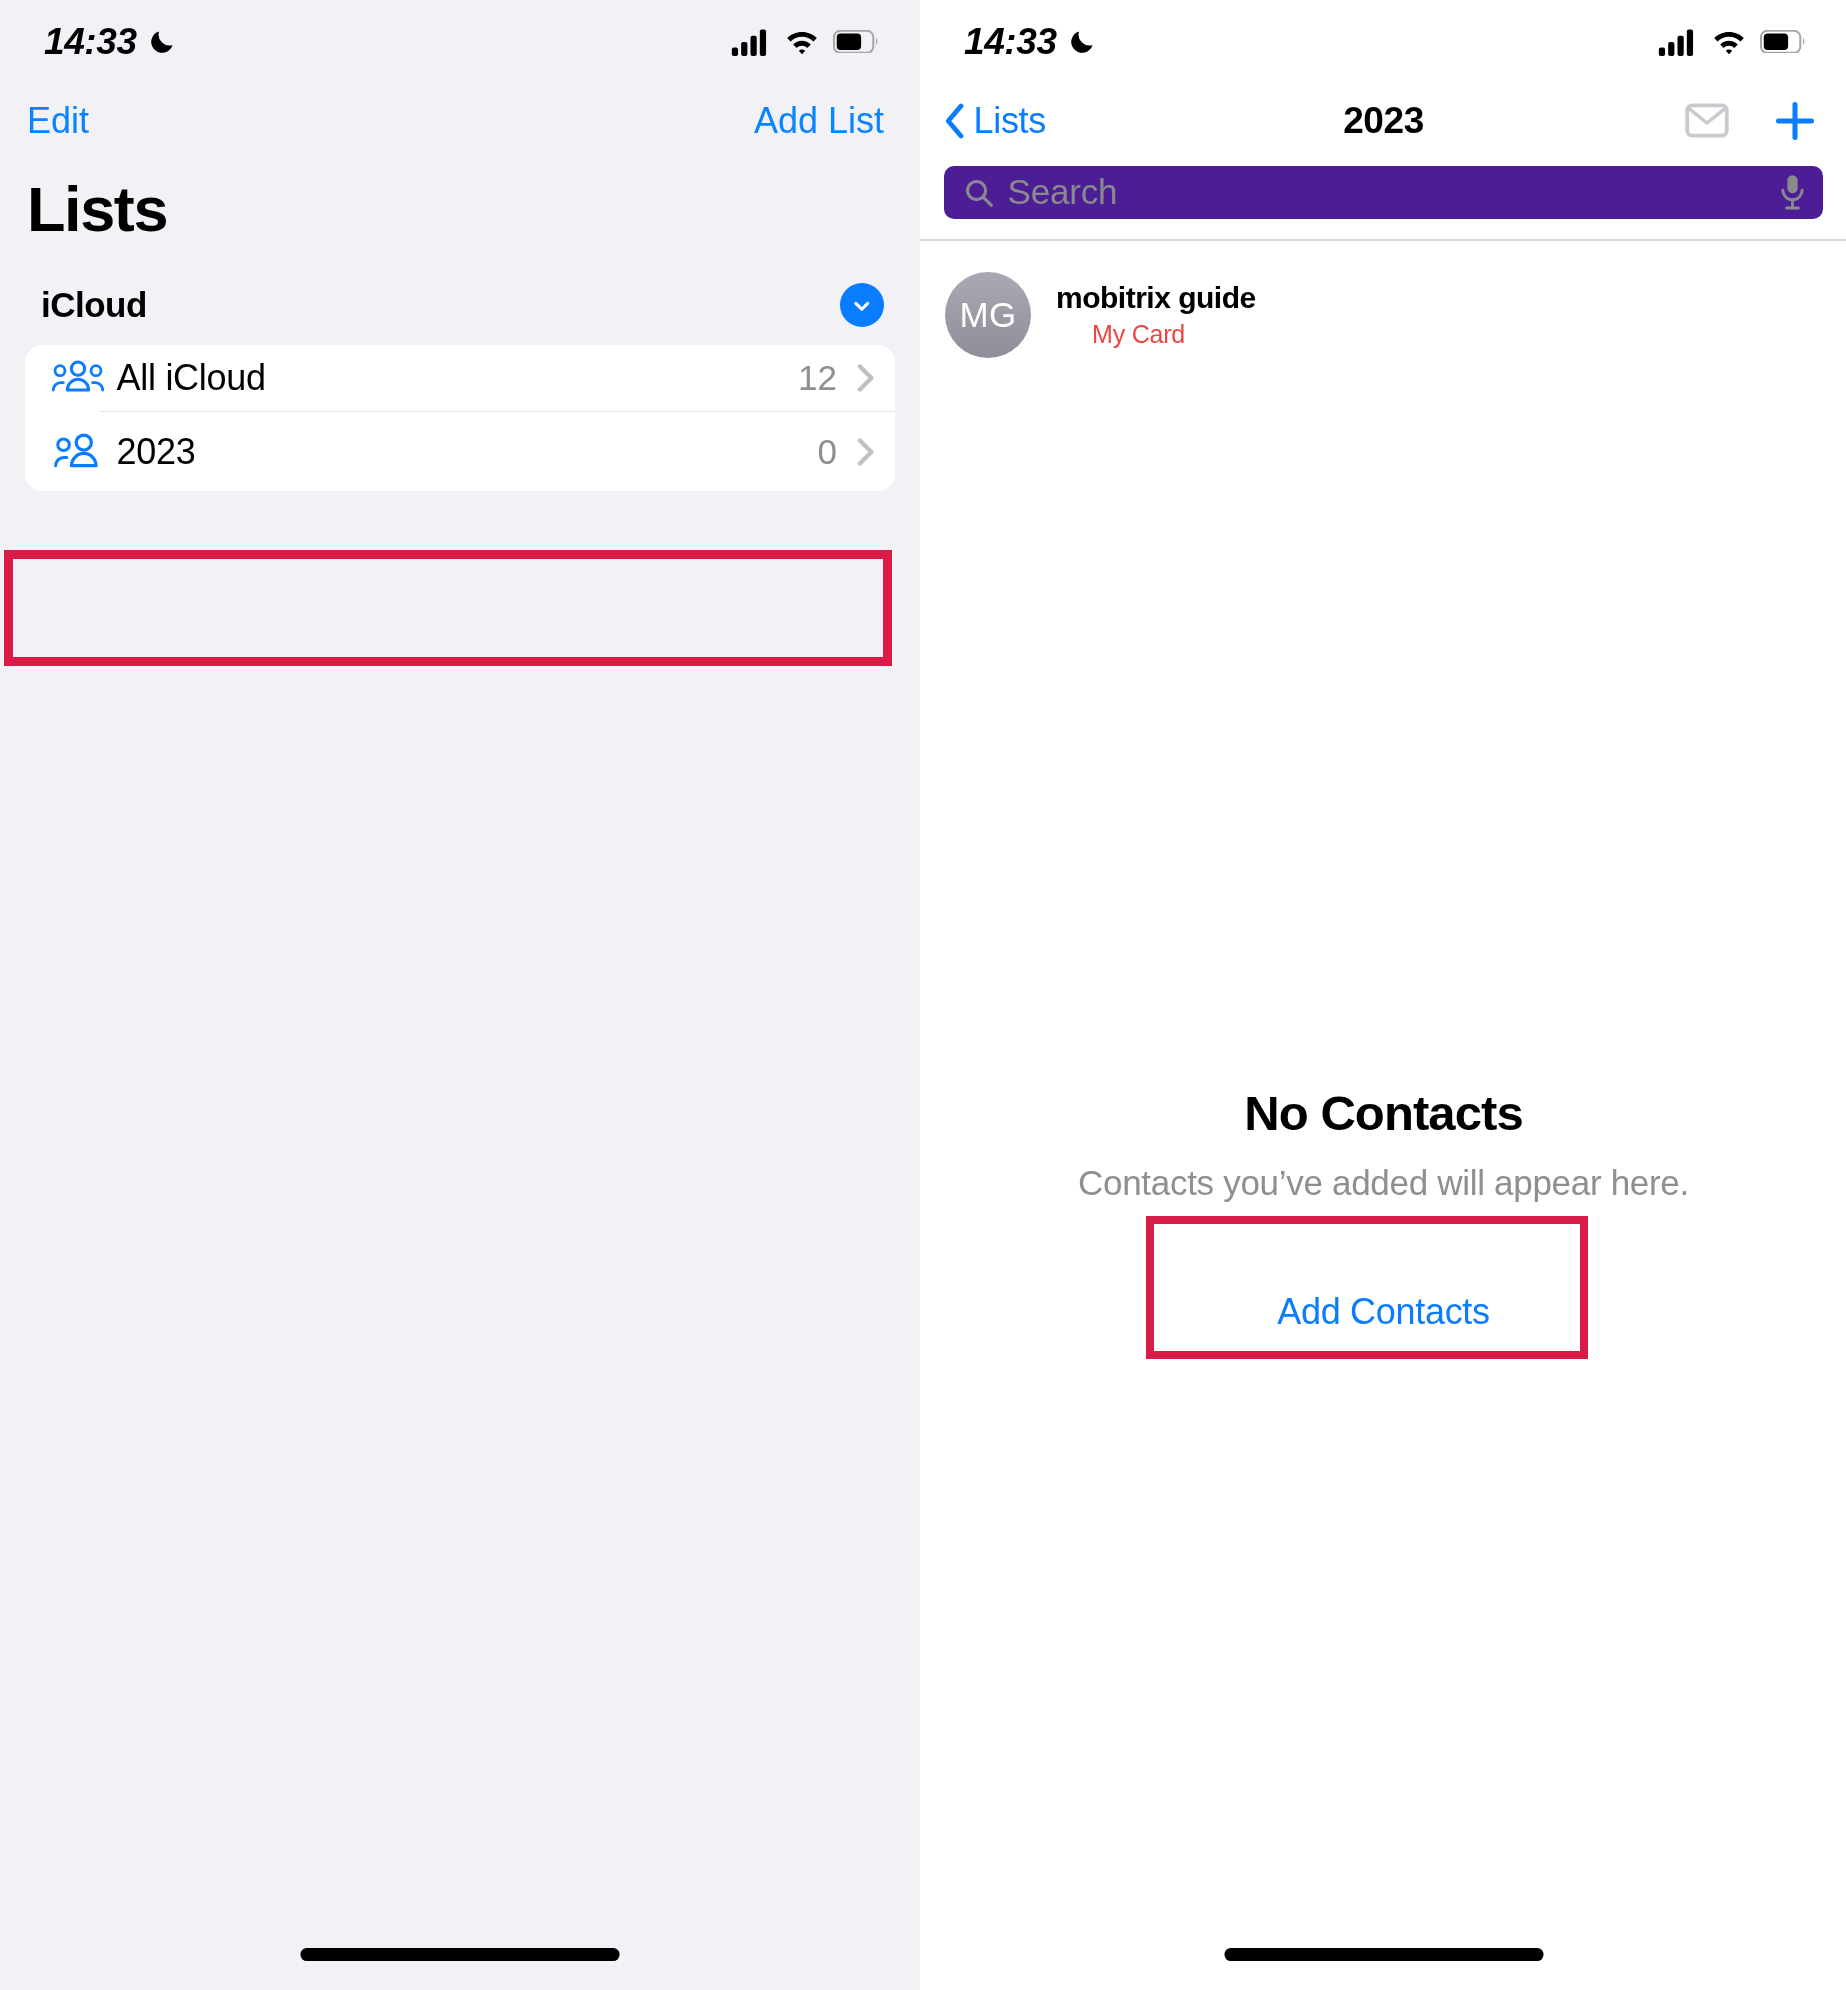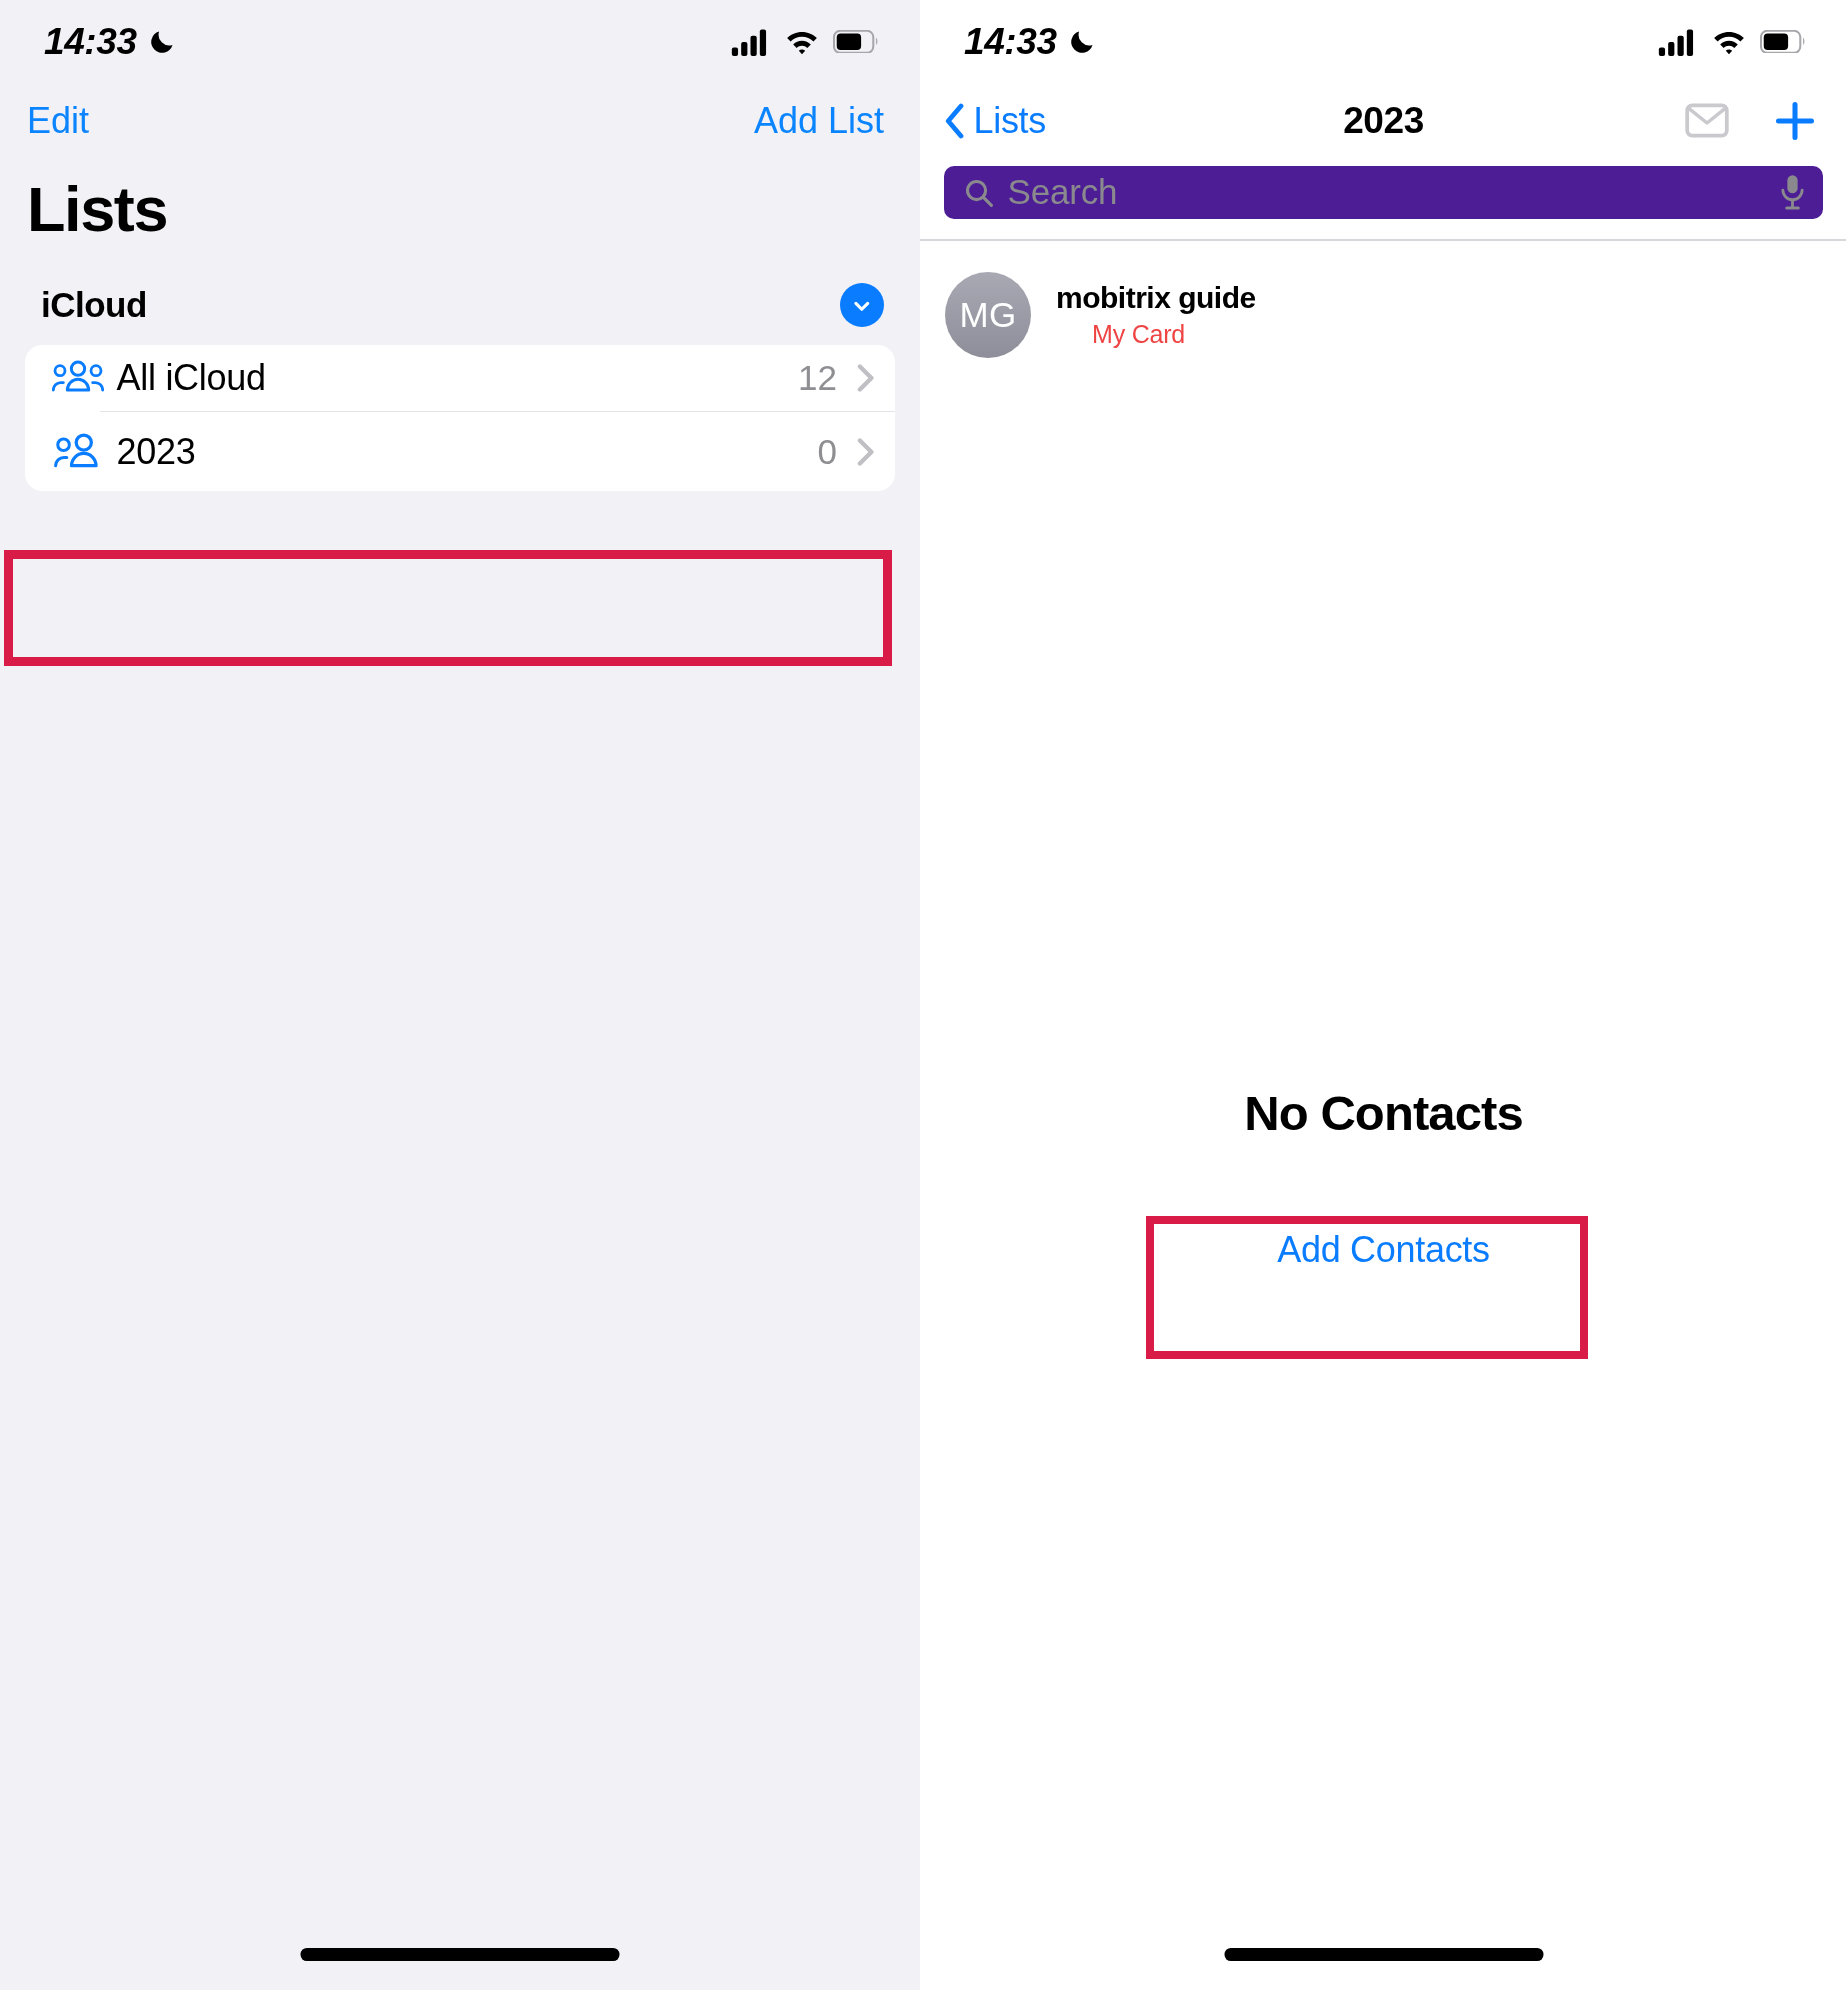--- a/index.html
+++ b/index.html
@@ -295,20 +295,21 @@
         <span class="avatar-initials">MG</span>
       </span>
       <span class="mycard-text">
         <span class="mycard-name">mobitrix guide</span>
         <span class="mycard-sub">My Card</span>
       </span>
     </div>
 
     <div class="empty">
       <span class="empty-title">No Contacts</span>
+      <span class="empty-sub">Contacts you’ve added will appear here.</span>
       <span class="empty-action">Add Contacts</span>
     </div>
 
     <div class="annot annot-right"></div>
     <div class="home-ind"></div>
   </div>
 
 </div>
 
 

